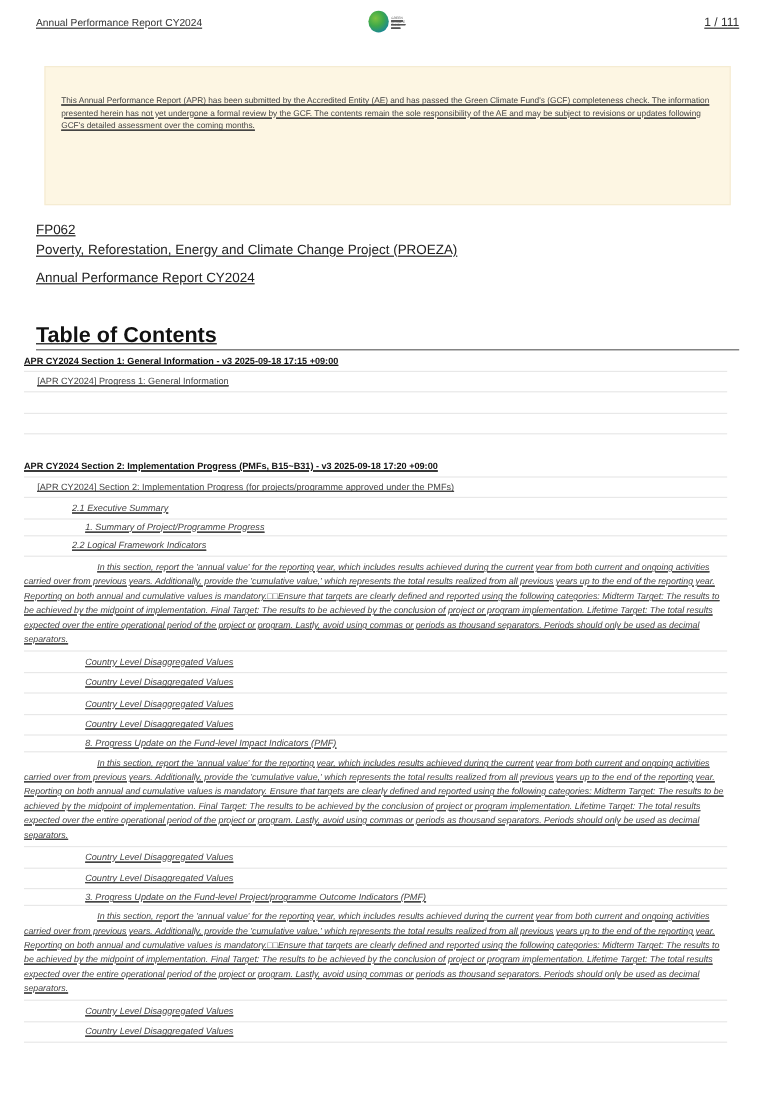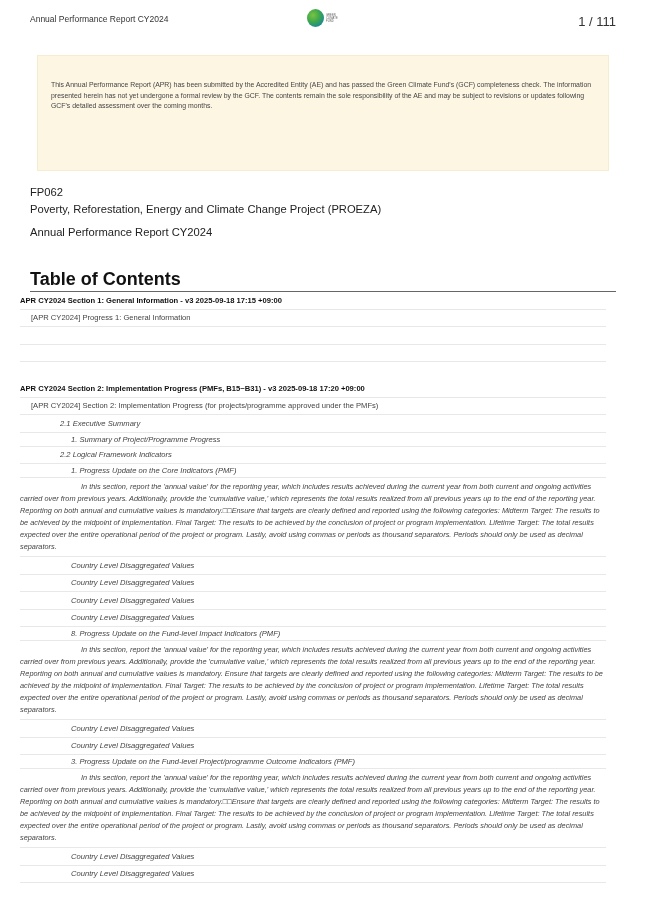--- a/index.html
+++ b/index.html
@@ -1,26 +1,26 @@
 <!DOCTYPE html>
 <html><head>
   <meta charset="utf-8">
   <style>
-    * { box-sizing: border-box; margin: 0; padding: 0; }
+    * { box-sizing: border-box; margin: 0; padding: 0; text-decoration: underline; }
     html, body { width: 646px; height: 914px; background: #ffffff; overflow: hidden; }
     body { font-family: "Liberation Sans", sans-serif; color: #222; position: relative; }
 
     .page-header {
       position: absolute; top: 0; left: 0; width: 646px; height: 38px;
     }
     .hdr-title {
       position: absolute; left: 30px; top: 14px; font-size: 8.5px; color: #333;
     }
     .hdr-page {
-      position: absolute; right: 30px; top: 14px; font-size: 13px; color: #333;
+      position: absolute; right: 30px; top: 14px; font-size: 10px; color: #333;
     }
     .logo {
       position: absolute; left: 307px; top: 8px; width: 34px; height: 20px;
       display: flex; align-items: center;
     }
     .logo-globe {
       width: 17px; height: 18px; border-radius: 50%;
       background: radial-gradient(circle at 35% 35%, #7cc242 0%, #3fa94a 40%, #1d8a8f 75%, #1f6fa6 100%);
     }
     .logo-text {
@@ -98,21 +98,20 @@
   <div class="row l1">[APR CY2024] Progress 1: General Information</div>
   <div class="row blank"></div>
   <div class="row blank"></div>
   <div class="row gap"></div>
 
   <div class="row sec">APR CY2024 Section 2: Implementation Progress (PMFs, B15~B31) - v3 2025-09-18 17:20 +09:00</div>
   <div class="row l1">[APR CY2024] Section 2: Implementation Progress (for projects/programme approved under the PMFs)</div>
   <div class="row l2">2.1 Executive Summary</div>
   <div class="row l3">1. Summary of Project/Programme Progress</div>
   <div class="row l2">2.2 Logical Framework Indicators</div>
-  <div class="row l3">1. Progress Update on the Core Indicators (PMF)</div>
   <div class="row para">In this section, report the 'annual value' for the reporting year, which includes results achieved during the current year from both current and ongoing activities carried over from previous years. Additionally, provide the 'cumulative value,' which represents the total results realized from all previous years up to the end of the reporting year. Reporting on both annual and cumulative values is mandatory.□□Ensure that targets are clearly defined and reported using the following categories: Midterm Target: The results to be achieved by the midpoint of implementation. Final Target: The results to be achieved by the conclusion of project or program implementation. Lifetime Target: The total results expected over the entire operational period of the project or program. Lastly, avoid using commas or periods as thousand separators. Periods should only be used as decimal separators.</div>
   <div class="row l4">Country Level Disaggregated Values</div>
   <div class="row l4">Country Level Disaggregated Values</div>
   <div class="row l4">Country Level Disaggregated Values</div>
   <div class="row l4">Country Level Disaggregated Values</div>
   <div class="row l3">8. Progress Update on the Fund-level Impact Indicators (PMF)</div>
   <div class="row para">In this section, report the 'annual value' for the reporting year, which includes results achieved during the current year from both current and ongoing activities carried over from previous years. Additionally, provide the 'cumulative value,' which represents the total results realized from all previous years up to the end of the reporting year. Reporting on both annual and cumulative values is mandatory. Ensure that targets are clearly defined and reported using the following categories: Midterm Target: The results to be achieved by the midpoint of implementation. Final Target: The results to be achieved by the conclusion of project or program implementation. Lifetime Target: The total results expected over the entire operational period of the project or program. Lastly, avoid using commas or periods as thousand separators. Periods should only be used as decimal separators.</div>
   <div class="row l4">Country Level Disaggregated Values</div>
   <div class="row l4">Country Level Disaggregated Values</div>
   <div class="row l3">3. Progress Update on the Fund-level Project/programme Outcome Indicators (PMF)</div>

